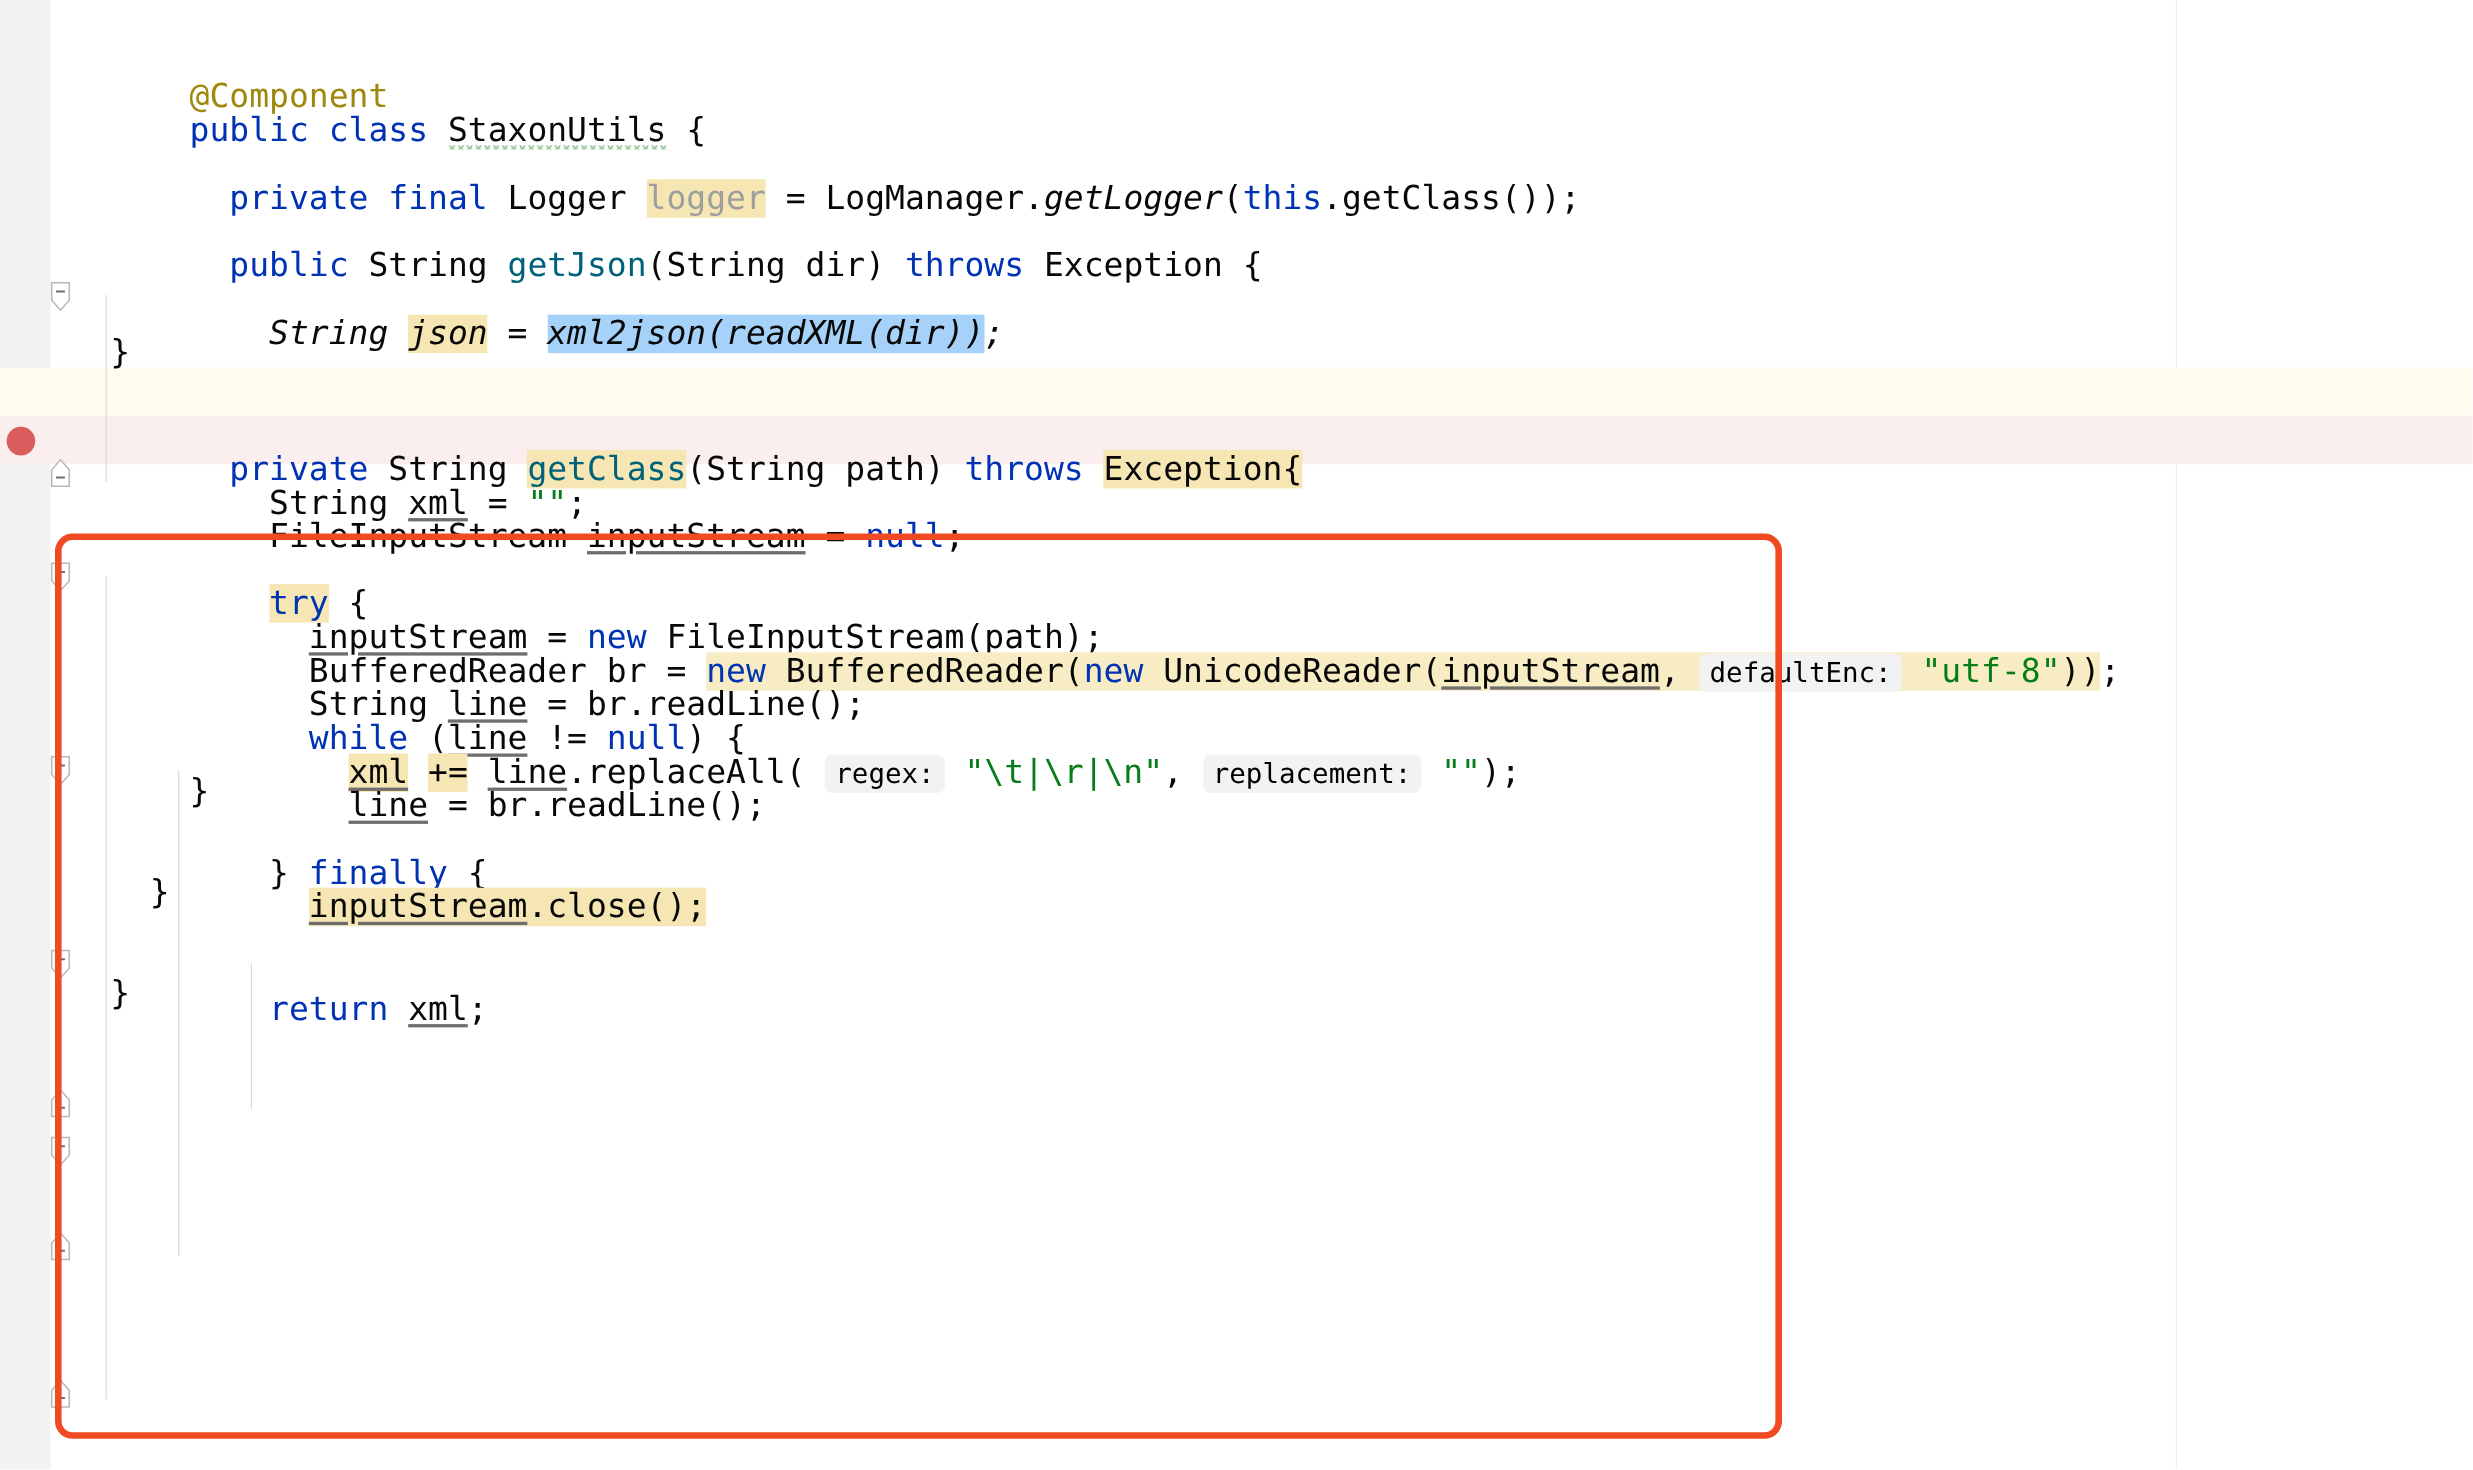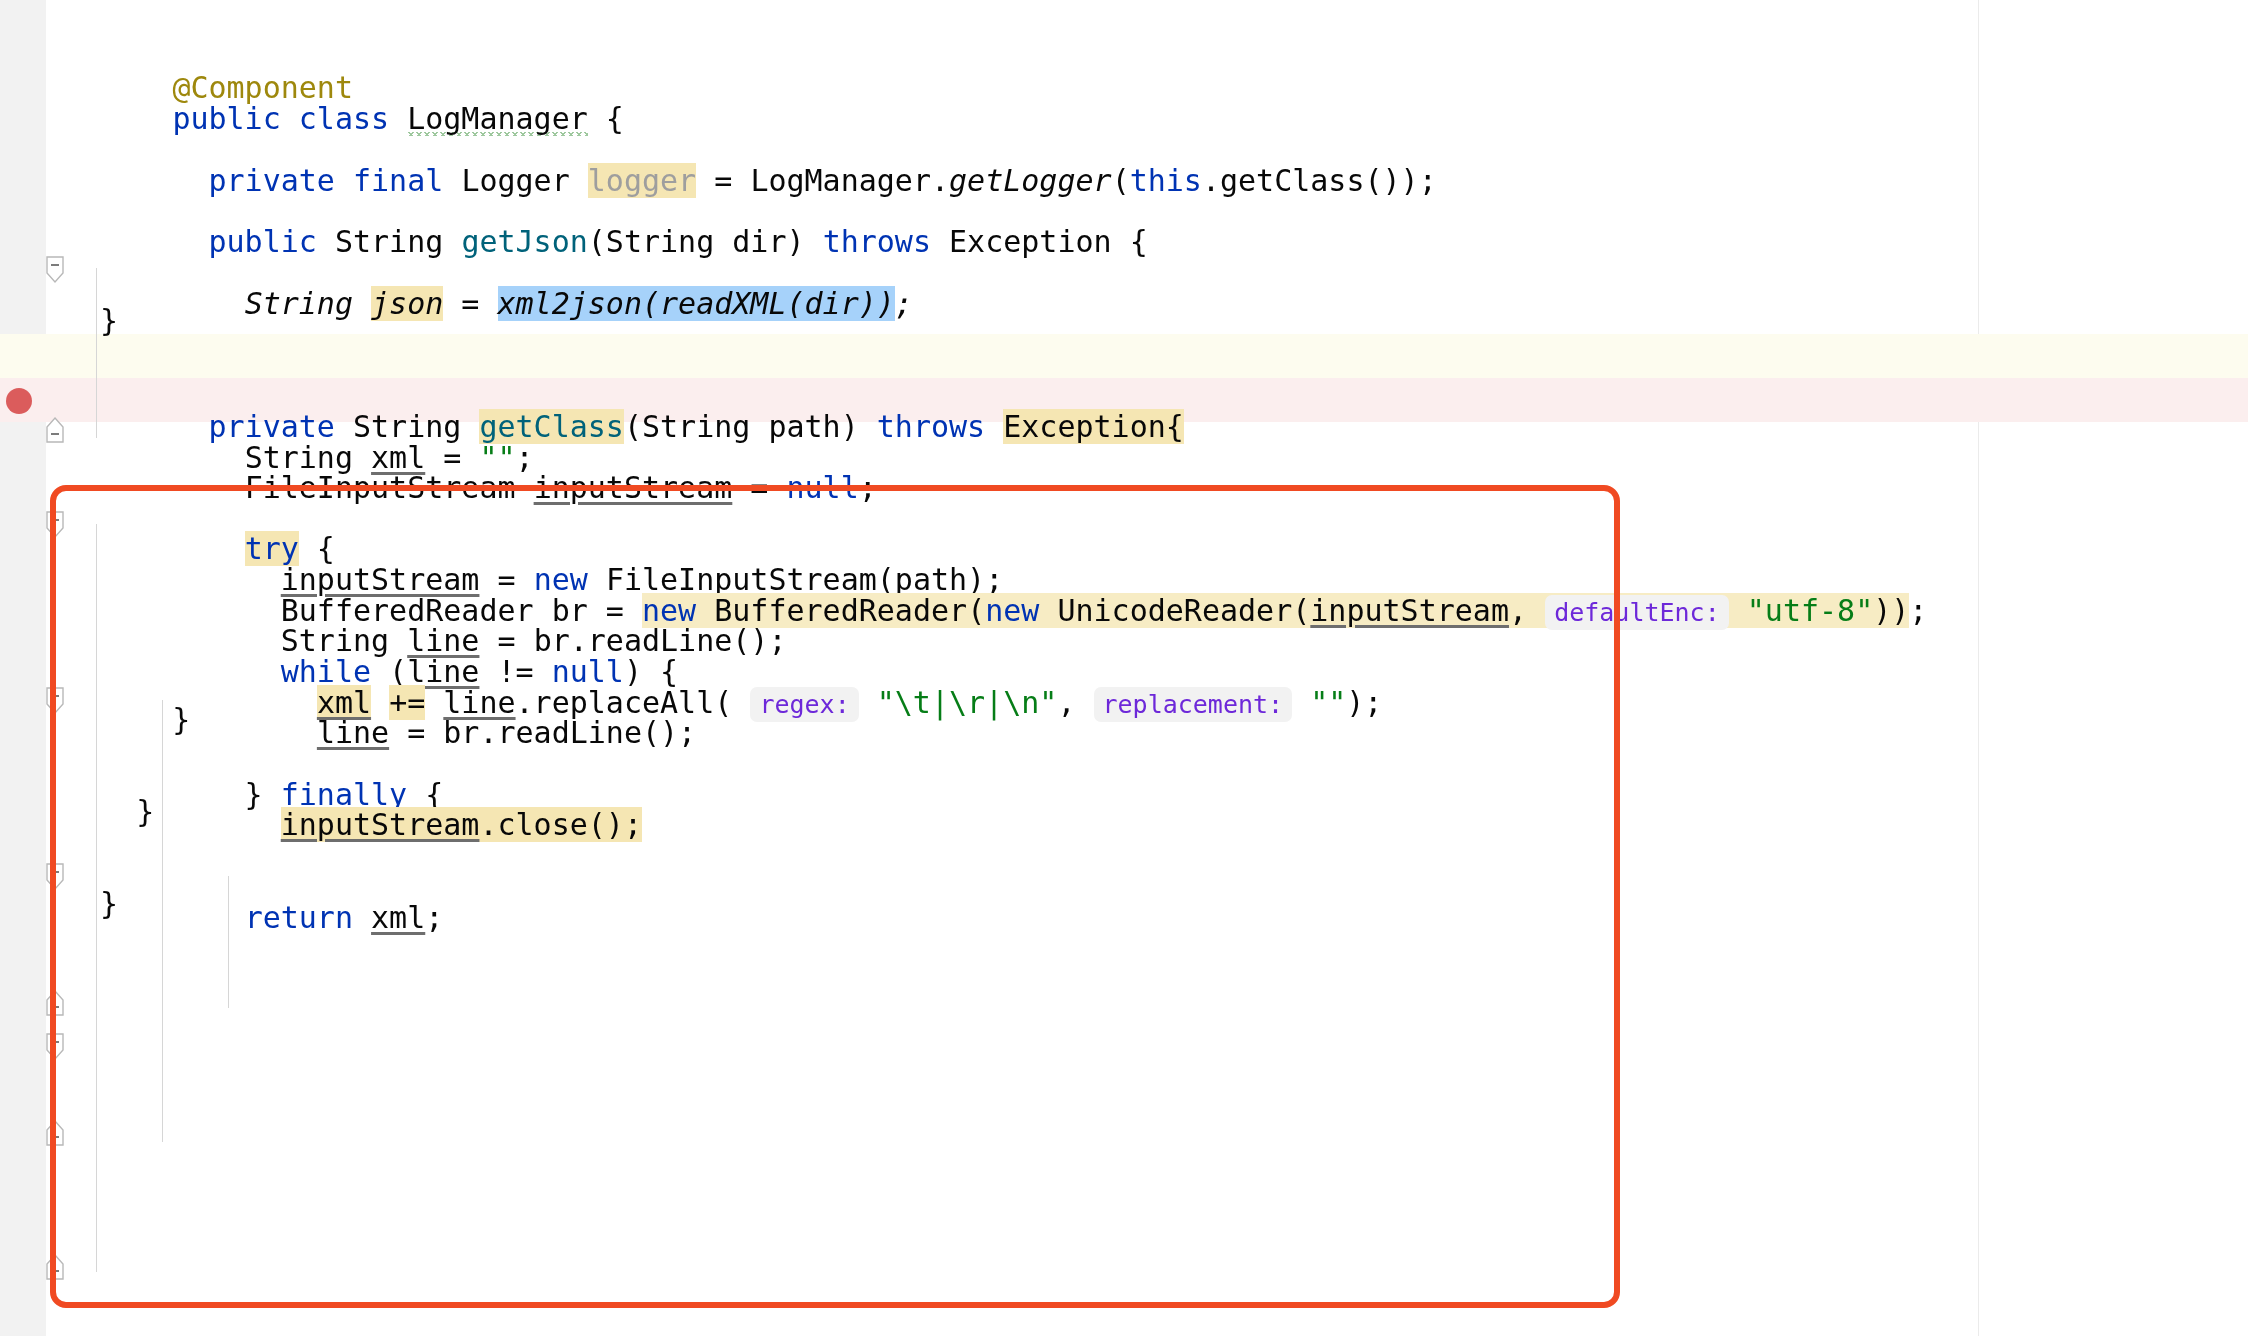--- a/index.html
+++ b/index.html
@@ -78,21 +78,21 @@
   
   .kw      { color: #0033b3; }
   .anno    { color: #9e880d; }
   .method  { color: #00627a; }
   .str     { color: #067d17; }
   .plain   { color: #080808; }
   .italic  { font-style: italic; }
 
   
   .hint {
-    color: #6d28d9;
+    color: #000000;
     background: #f2f2f2;
     border-radius: 7px;
     padding: 3px 9px;
     font-size: 25px;
     letter-spacing: 0px;
   }
 
   
   .hl       { background: #f5e6b3; }
   .hl-soft  { background: #f7ecc4; }
@@ -222,21 +222,21 @@
   <div class="iguide" style="left:228px; top:876px; height:132px;"></div>
 
   <div class="line" style="top:22px;">
     <span class="code" style="left:46px;">
       <span class="anno">@Component</span>
     </span>
   </div>
 
   <div class="line" style="top:53px;">
     <span class="code" style="left:46px;">
-      <span class="kw">public</span><span class="plain"> </span><span class="kw">class</span><span class="plain"> </span><span class="plain squig">LogManager</span><span class="plain"> {</span>
+      <span class="kw">public</span><span class="plain"> </span><span class="kw">class</span><span class="plain"> </span><span class="plain squig">StaxonUtils</span><span class="plain"> {</span>
     </span>
   </div>
 
   <div class="line" style="top:115px;">
     <span class="code" style="left:46px;">
       <span class="plain">  </span><span class="kw">private</span><span class="plain"> </span><span class="kw">final</span><span class="plain"> </span><span>Logger</span><span class="plain"> </span><span class="hl" style="color:#9e9e9e;">logger</span><span class="plain"> = </span><span>LogManager.</span><span class="italic">getLogger</span><span class="plain">(</span><span class="kw">this</span><span>.getClass());</span>
     </span>
   </div>
 
   <div class="line" style="top:176px;">

